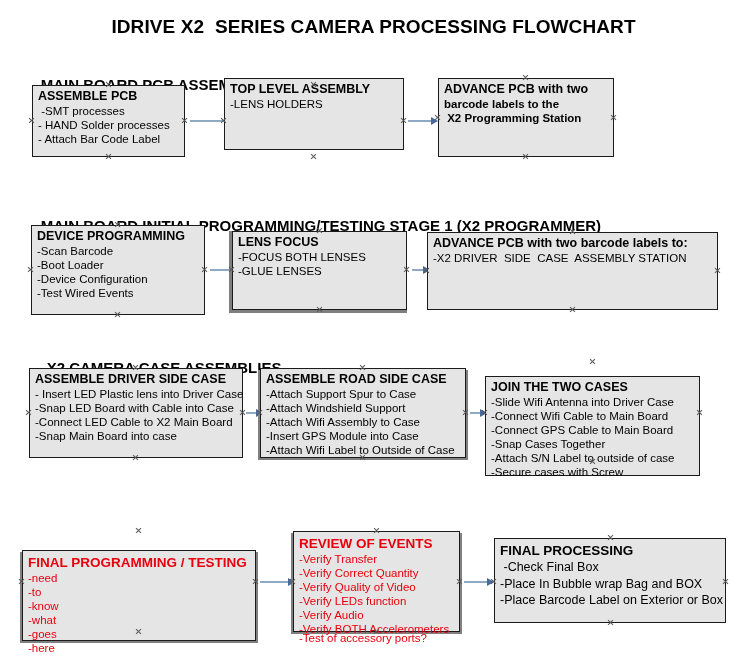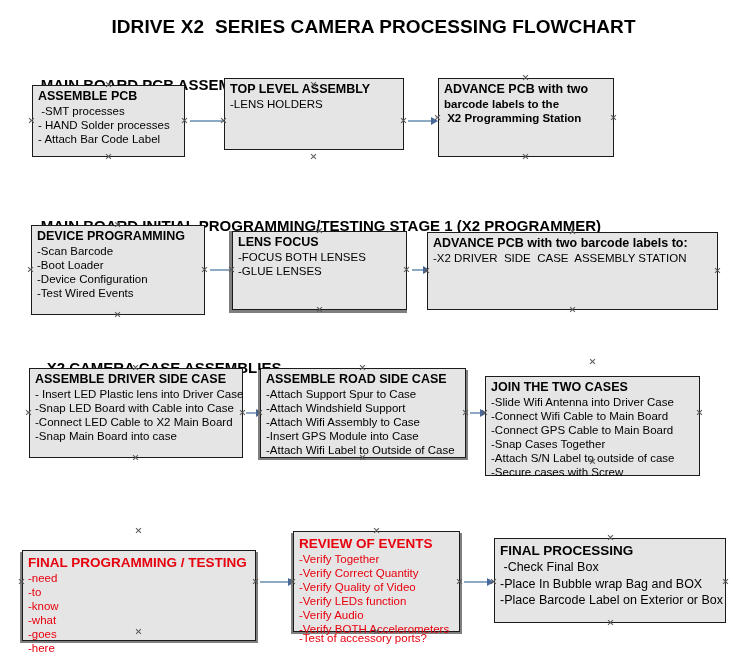--- a/index.html
+++ b/index.html
@@ -280,21 +280,21 @@
   <div class="handle" style="left:135px; top:527px;"></div>
   <div class="handle" style="left:135px; top:628px;"></div>
   <div class="handle" style="left:18px; top:578px;"></div>
   <div class="handle" style="left:252px; top:578px;"></div>
 
   <div class="connector" style="left:260px; top:581px; width:30px;"></div>
   <div class="arrowhead" style="left:288px; top:577.5px;"></div>
 
   <div class="node red shadowed" style="left:293px; top:531px; width:167px; height:101px;">
     <div class="node-title big">REVIEW OF EVENTS</div>
-    <div class="node-line">-Verify Together</div>
+    <div class="node-line">-Verify Transfer</div>
     <div class="node-line">-Verify Correct Quantity</div>
     <div class="node-line">-Verify Quality of Video</div>
     <div class="node-line">-Verify LEDs function</div>
     <div class="node-line">-Verify Audio</div>
     <div class="node-line">-Verify BOTH Accelerometers</div>
     <div class="overflow-line" style="top:99px;">-Test of accessory ports?</div>
   </div>
   <div class="handle" style="left:373px; top:527px;"></div>
   <div class="handle" style="left:373px; top:628px;"></div>
   <div class="handle" style="left:289px; top:578px;"></div>

